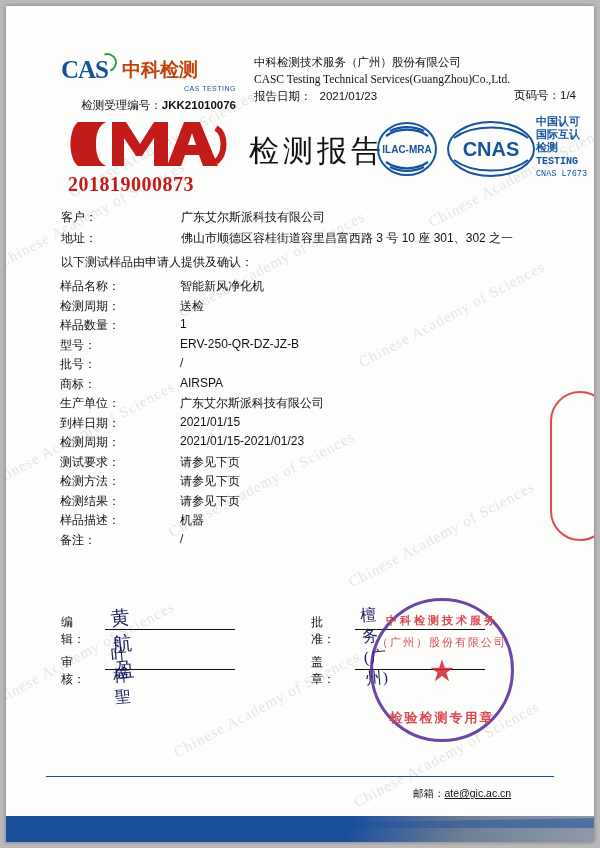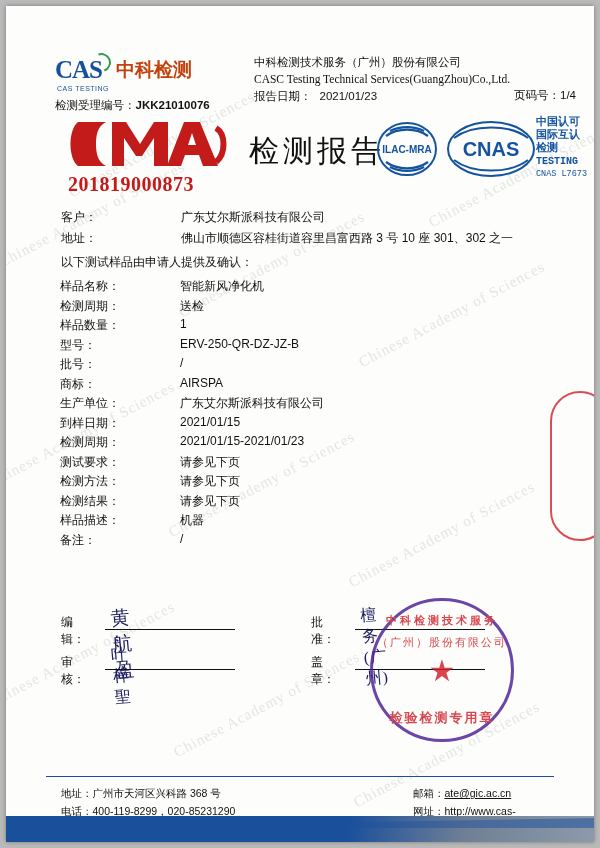--- a/index.html
+++ b/index.html
@@ -42,23 +42,24 @@
     transform-origin: left top;
     transform: rotate(-28deg);
     opacity: 0.85;
   }
 
   
   .doc-body { position: relative; z-index: 3; }
 
   .logo-block {
     position: absolute;
-    left: 49px;
+    left: 55px;
     top: 50px;
     width: 175px;
+    text-align: right;
   }
   .cas-row { display: flex; align-items: center; }
   .cas-mark {
     font-family: "Liberation Serif", serif;
     font-weight: bold;
     font-size: 25px;
     color: #16509b;
     letter-spacing: -1px;
     position: relative;
   }
@@ -509,26 +510,21 @@
     </div>
 
     <div class="sig" style="left:305px; top:648px;">
       <span class="lbl">盖章：</span>
       <span class="rule"></span>
     </div>
 
     <div class="footer-rule"></div>
     <div class="footer">
       <div class="footer-row">
-        <span class="left"><span>地址：</span><span>广州市天河区兴科路 368 号</span></span>
         <span class="right"><span>邮箱：</span><span class="link">ate@gic.ac.cn</span></span>
-      </div>
-      <div class="footer-row">
-        <span class="left"><span>电话：</span><span>400-119-8299，020-85231290</span></span>
-        <span class="right"><span>网址：</span><span class="link">http://www.cas-test.org</span></span>
       </div>
     </div>
   </div>
 
   <div class="stamp">
     <div class="stamp-top">中科检测技术服务</div>
     <div class="stamp-mid">（广州）股份有限公司</div>
     <div class="star">★</div>
     <div class="stamp-bottom">检验检测专用章</div>
   </div>

